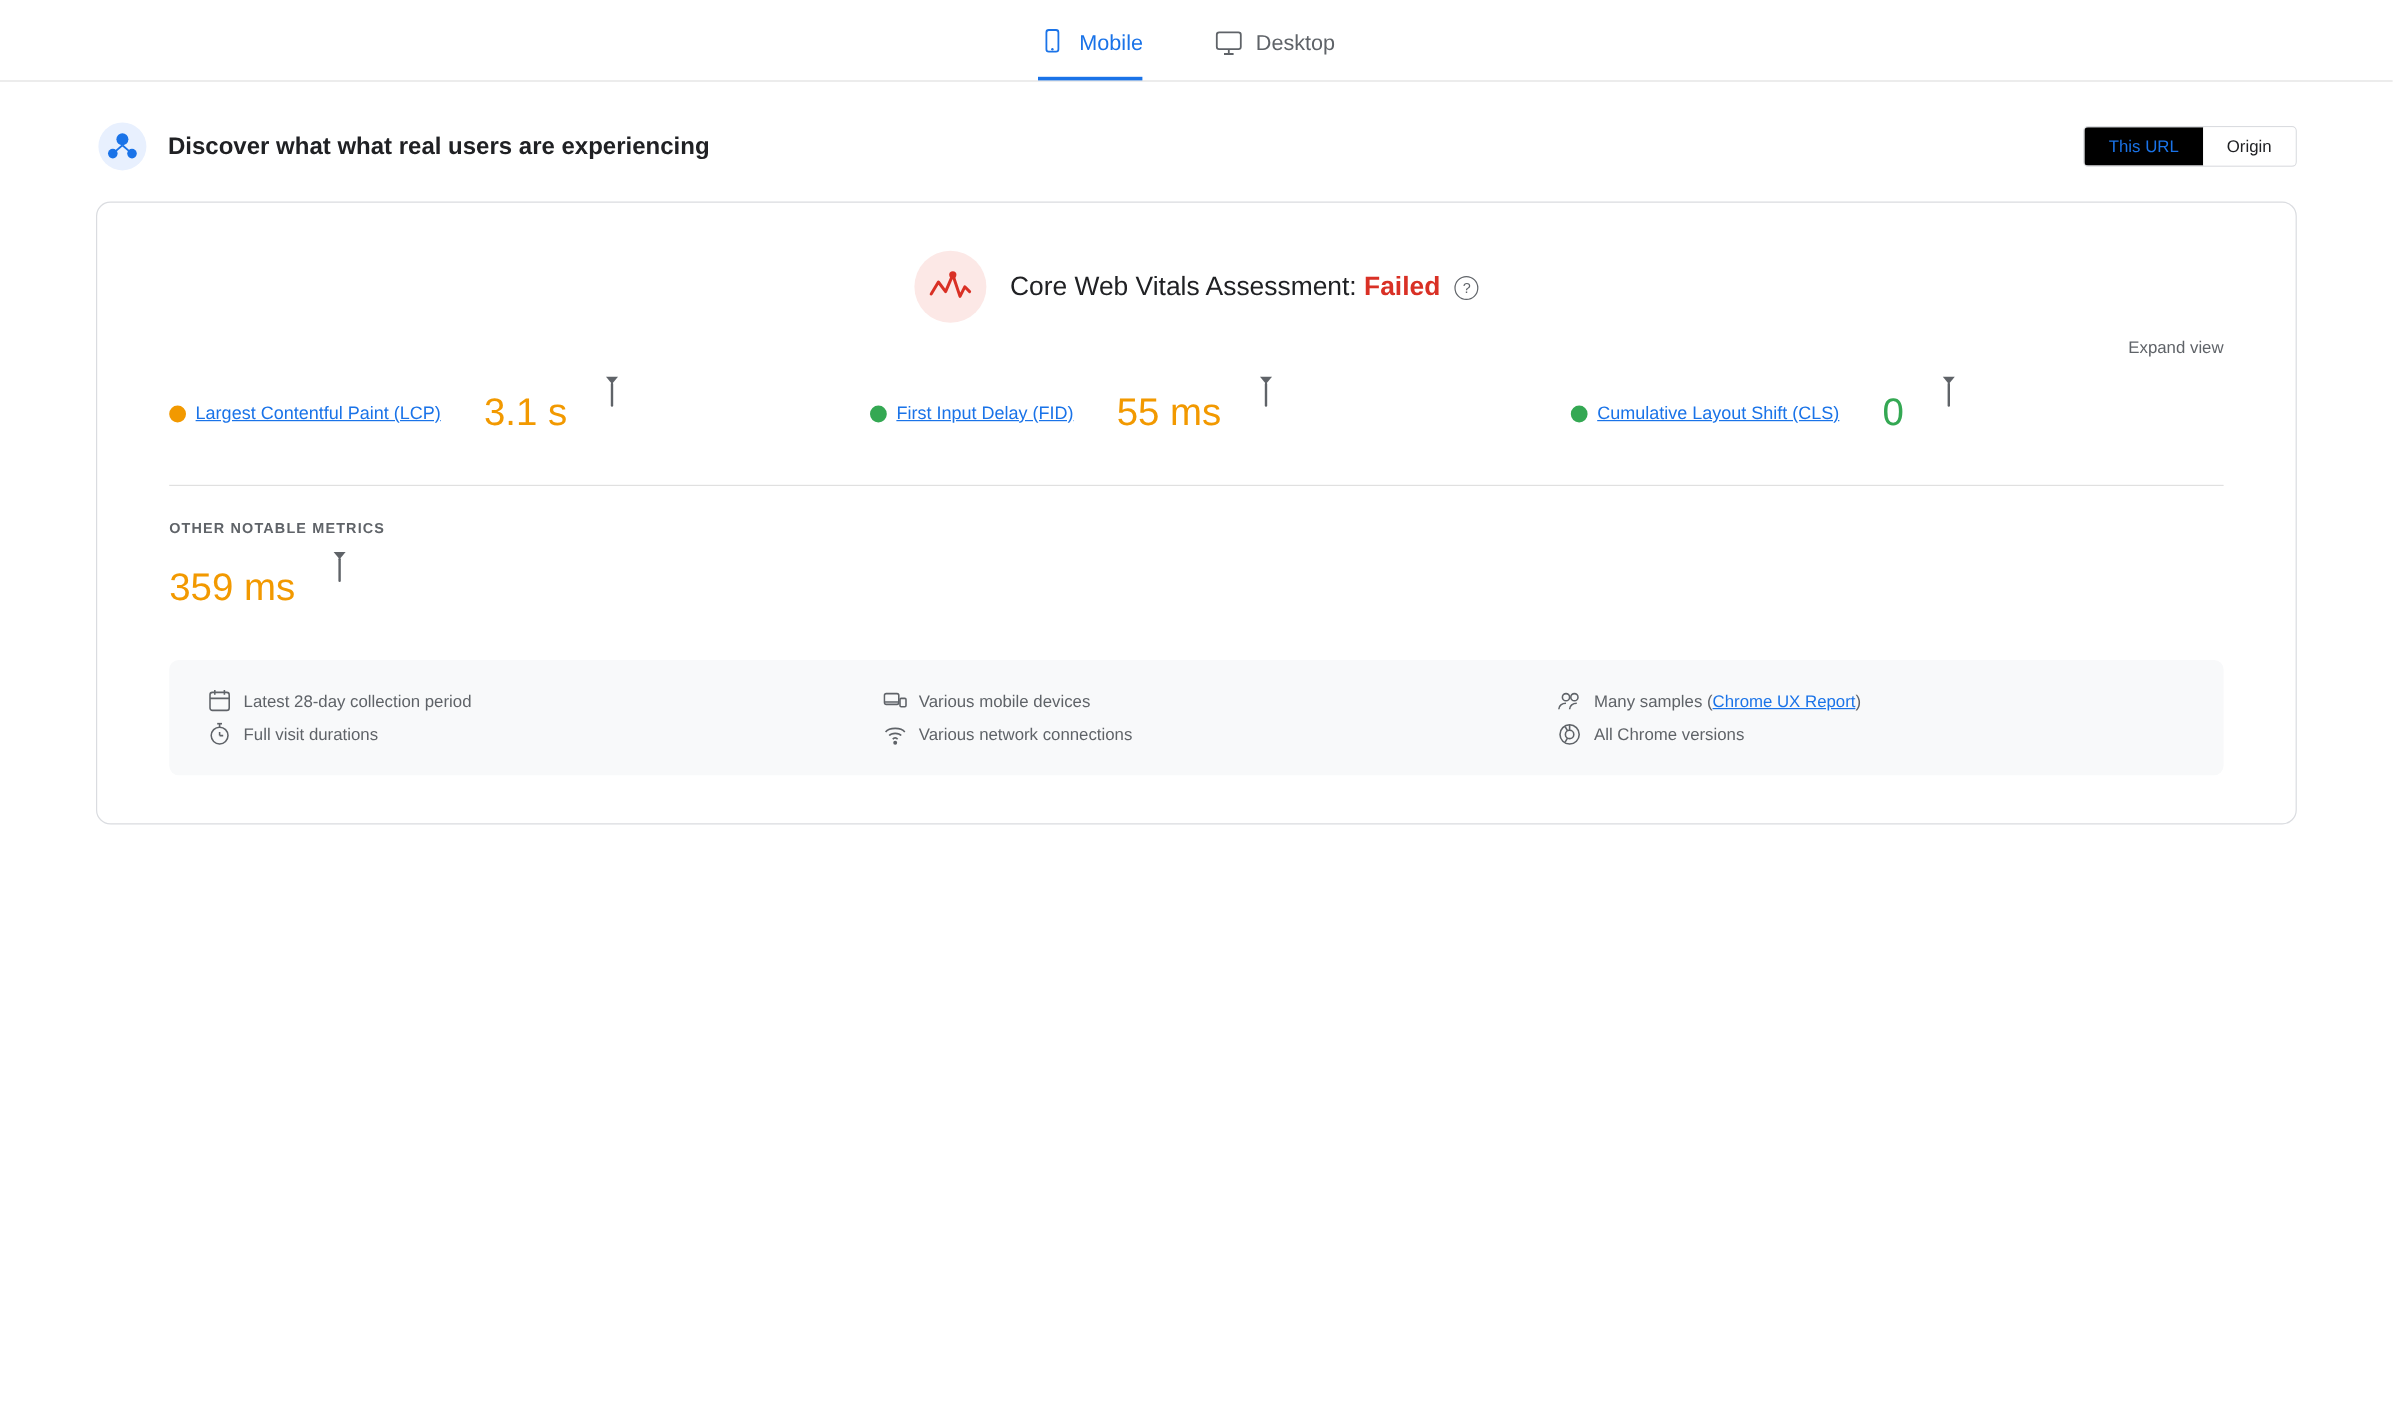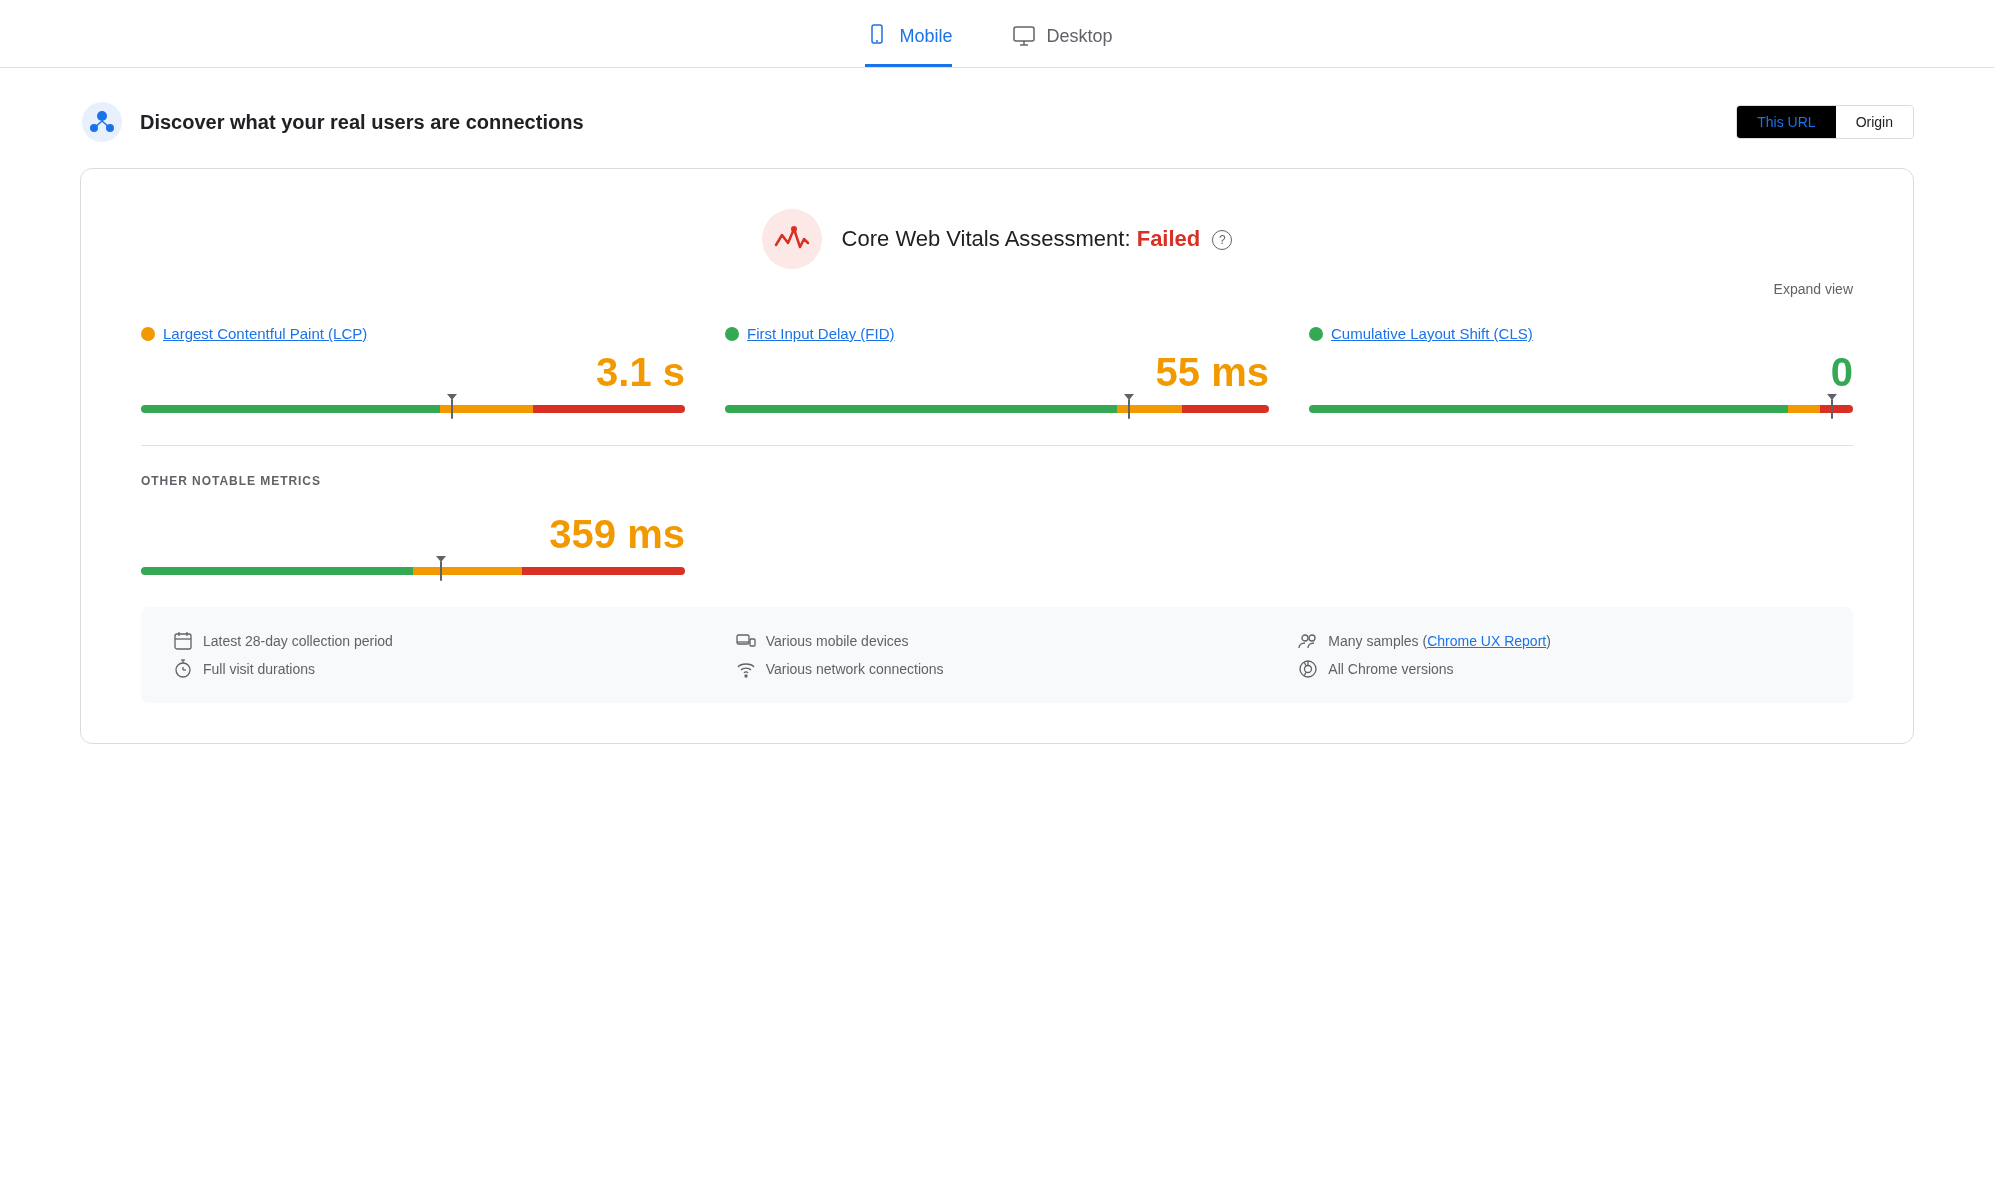--- a/index.html
+++ b/index.html
@@ -159,21 +159,22 @@
 
     .metrics-grid {
       display: grid;
       grid-template-columns: 1fr 1fr 1fr;
       gap: 40px;
       margin-bottom: 32px;
     }
 
     .metric-item {
       display: flex;
-      flex-direction: column;
+      flex-direction: row;
+      gap: 36px;
     }
 
     .metric-label-row {
       display: flex;
       align-items: center;
       gap: 8px;
       margin-bottom: 8px;
     }
 
     .metric-dot {
@@ -187,22 +188,22 @@
     .dot-green { background: #34a853; }
 
     .metric-label {
       font-size: 15px;
       color: #1a73e8;
       text-decoration: underline;
       cursor: pointer;
     }
 
     .metric-value {
-      font-size: 40px;
-      font-weight: 700;
+      font-size: 32px;
+      font-weight: 400;
       color: #f29900;
       text-align: right;
       margin-bottom: 10px;
     }
 
     .metric-value.green-val {
       color: #34a853;
     }
 
     .gauge-bar {
@@ -330,21 +331,21 @@
 <div class="header-row">
   <div class="header-left">
     <svg class="header-icon" viewBox="0 0 44 44">
       <circle cx="22" cy="22" r="20" fill="#e8f0fe"></circle>
       <circle cx="22" cy="16" r="5" fill="#1a73e8"></circle>
       <circle cx="14" cy="28" r="4" fill="#1a73e8"></circle>
       <circle cx="30" cy="28" r="4" fill="#1a73e8"></circle>
       <line x1="22" y1="21" x2="14" y2="28" stroke="#1a73e8" stroke-width="1.5"></line>
       <line x1="22" y1="21" x2="30" y2="28" stroke="#1a73e8" stroke-width="1.5"></line>
     </svg>
-    <span class="header-title">Discover what your real users are connections</span>
+    <span class="header-title">Discover what what real users are experiencing</span>
   </div>
   <div class="url-toggle">
     <button class="url-toggle-btn active">This URL</button>
     <button class="url-toggle-btn">Origin</button>
   </div>
 </div>
 
 <div class="main-card">
 
   <div class="assessment-header">

